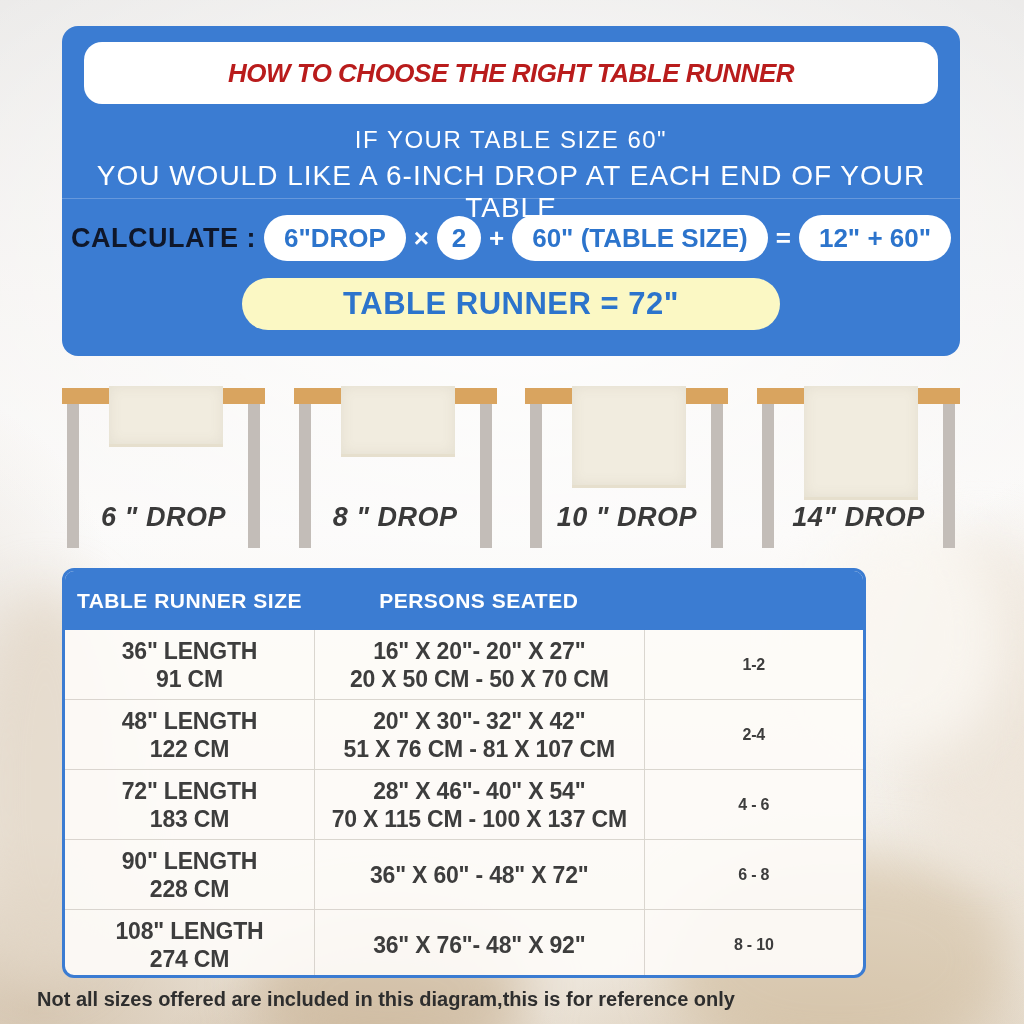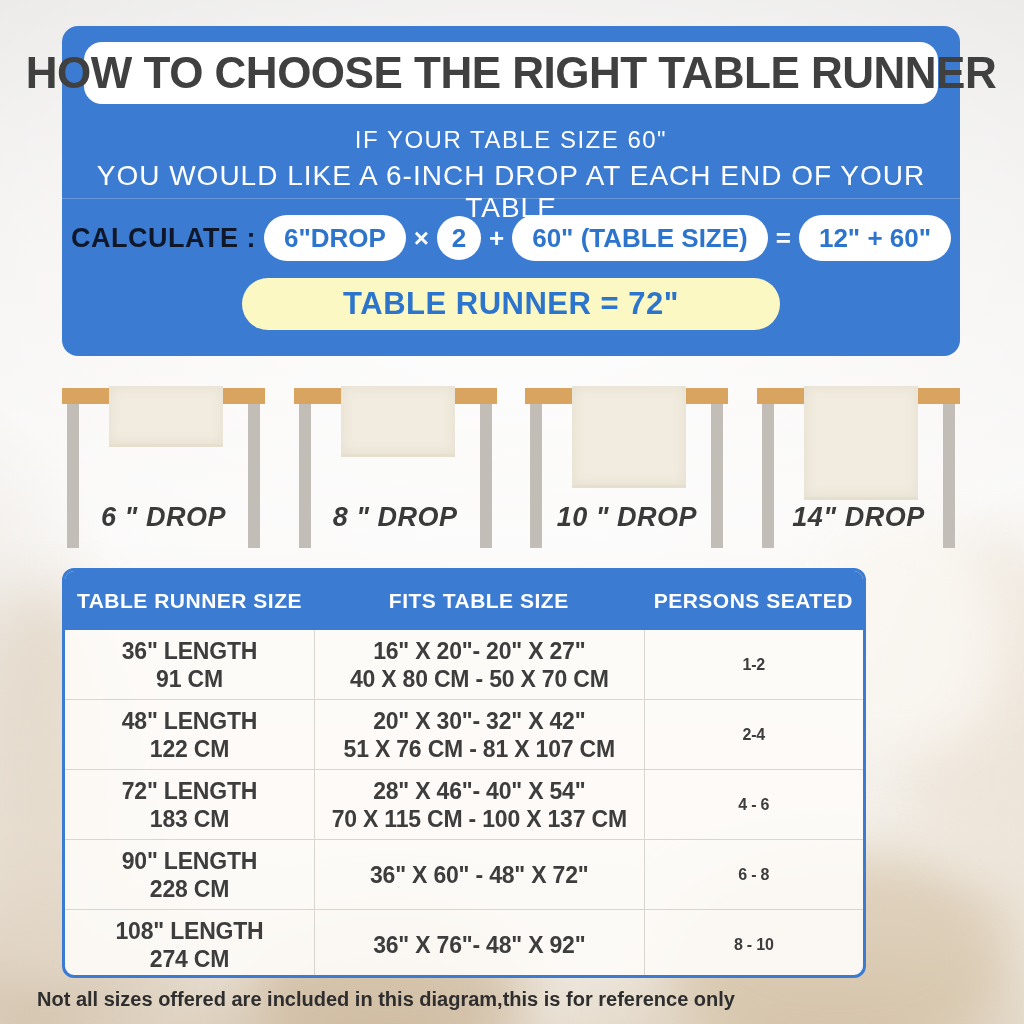--- a/index.html
+++ b/index.html
@@ -33,22 +33,22 @@
   .banner {
     position:absolute; left:62px; top:26px; width:898px; height:330px;
     background:#3b7cd2; border-radius:16px;
   }
   .title-pill {
     position:absolute; left:22px; top:16px; right:22px; height:62px;
     background:#ffffff; border-radius:18px;
     display:flex; align-items:center; justify-content:center;
   }
   .title-pill h1 {
-    margin:0; font-weight:800; font-size:44px;
-    letter-spacing:-.5px; color:#404040; white-space:nowrap;
+    margin:0; font-style:italic; font-weight:800; font-size:26px;
+    letter-spacing:-.5px; color:#b91c1c; white-space:nowrap;
   }
   .sub1, .sub2 {
     position:absolute; left:0; width:100%; margin:0; text-align:center;
     color:#ffffff; font-weight:400;
   }
   .sub1 { top:100px; font-size:24px; letter-spacing:1.5px; }
   .sub2 { top:134px; font-size:28px; letter-spacing:1px; }
   .banner-divider {
     position:absolute; left:0; right:0; top:172px; height:1px;
     background:rgba(255,255,255,.22);
@@ -184,33 +184,32 @@
       <div class="leg right"></div>
       <div class="tabletop"></div>
       <div class="runner" style="height:111px"></div>
       <div class="drop-label">14" DROP</div>
     </div>
   </section>
 
   <section class="size-table">
     <div class="thead">
       <div class="th">TABLE RUNNER SIZE</div>
-      <div class="th">FITS TABLE SIZE</div>
       <div class="th">PERSONS SEATED</div>
     </div>
     <div class="tbody">
 
       <div class="t-row">
         <div class="t-cell">
           <div class="ln">36" LENGTH</div>
           <div class="ln">91 CM</div>
         </div>
         <div class="t-cell">
           <div class="ln">16" X 20"- 20" X 27"</div>
-          <div class="ln">40 X 80 CM - 50 X 70 CM</div>
+          <div class="ln">20 X 50 CM - 50 X 70 CM</div>
         </div>
         <div class="t-cell persons">
           <div class="ln">1-2</div>
         </div>
       </div>
 
       <div class="t-row">
         <div class="t-cell">
           <div class="ln">48" LENGTH</div>
           <div class="ln">122 CM</div>

